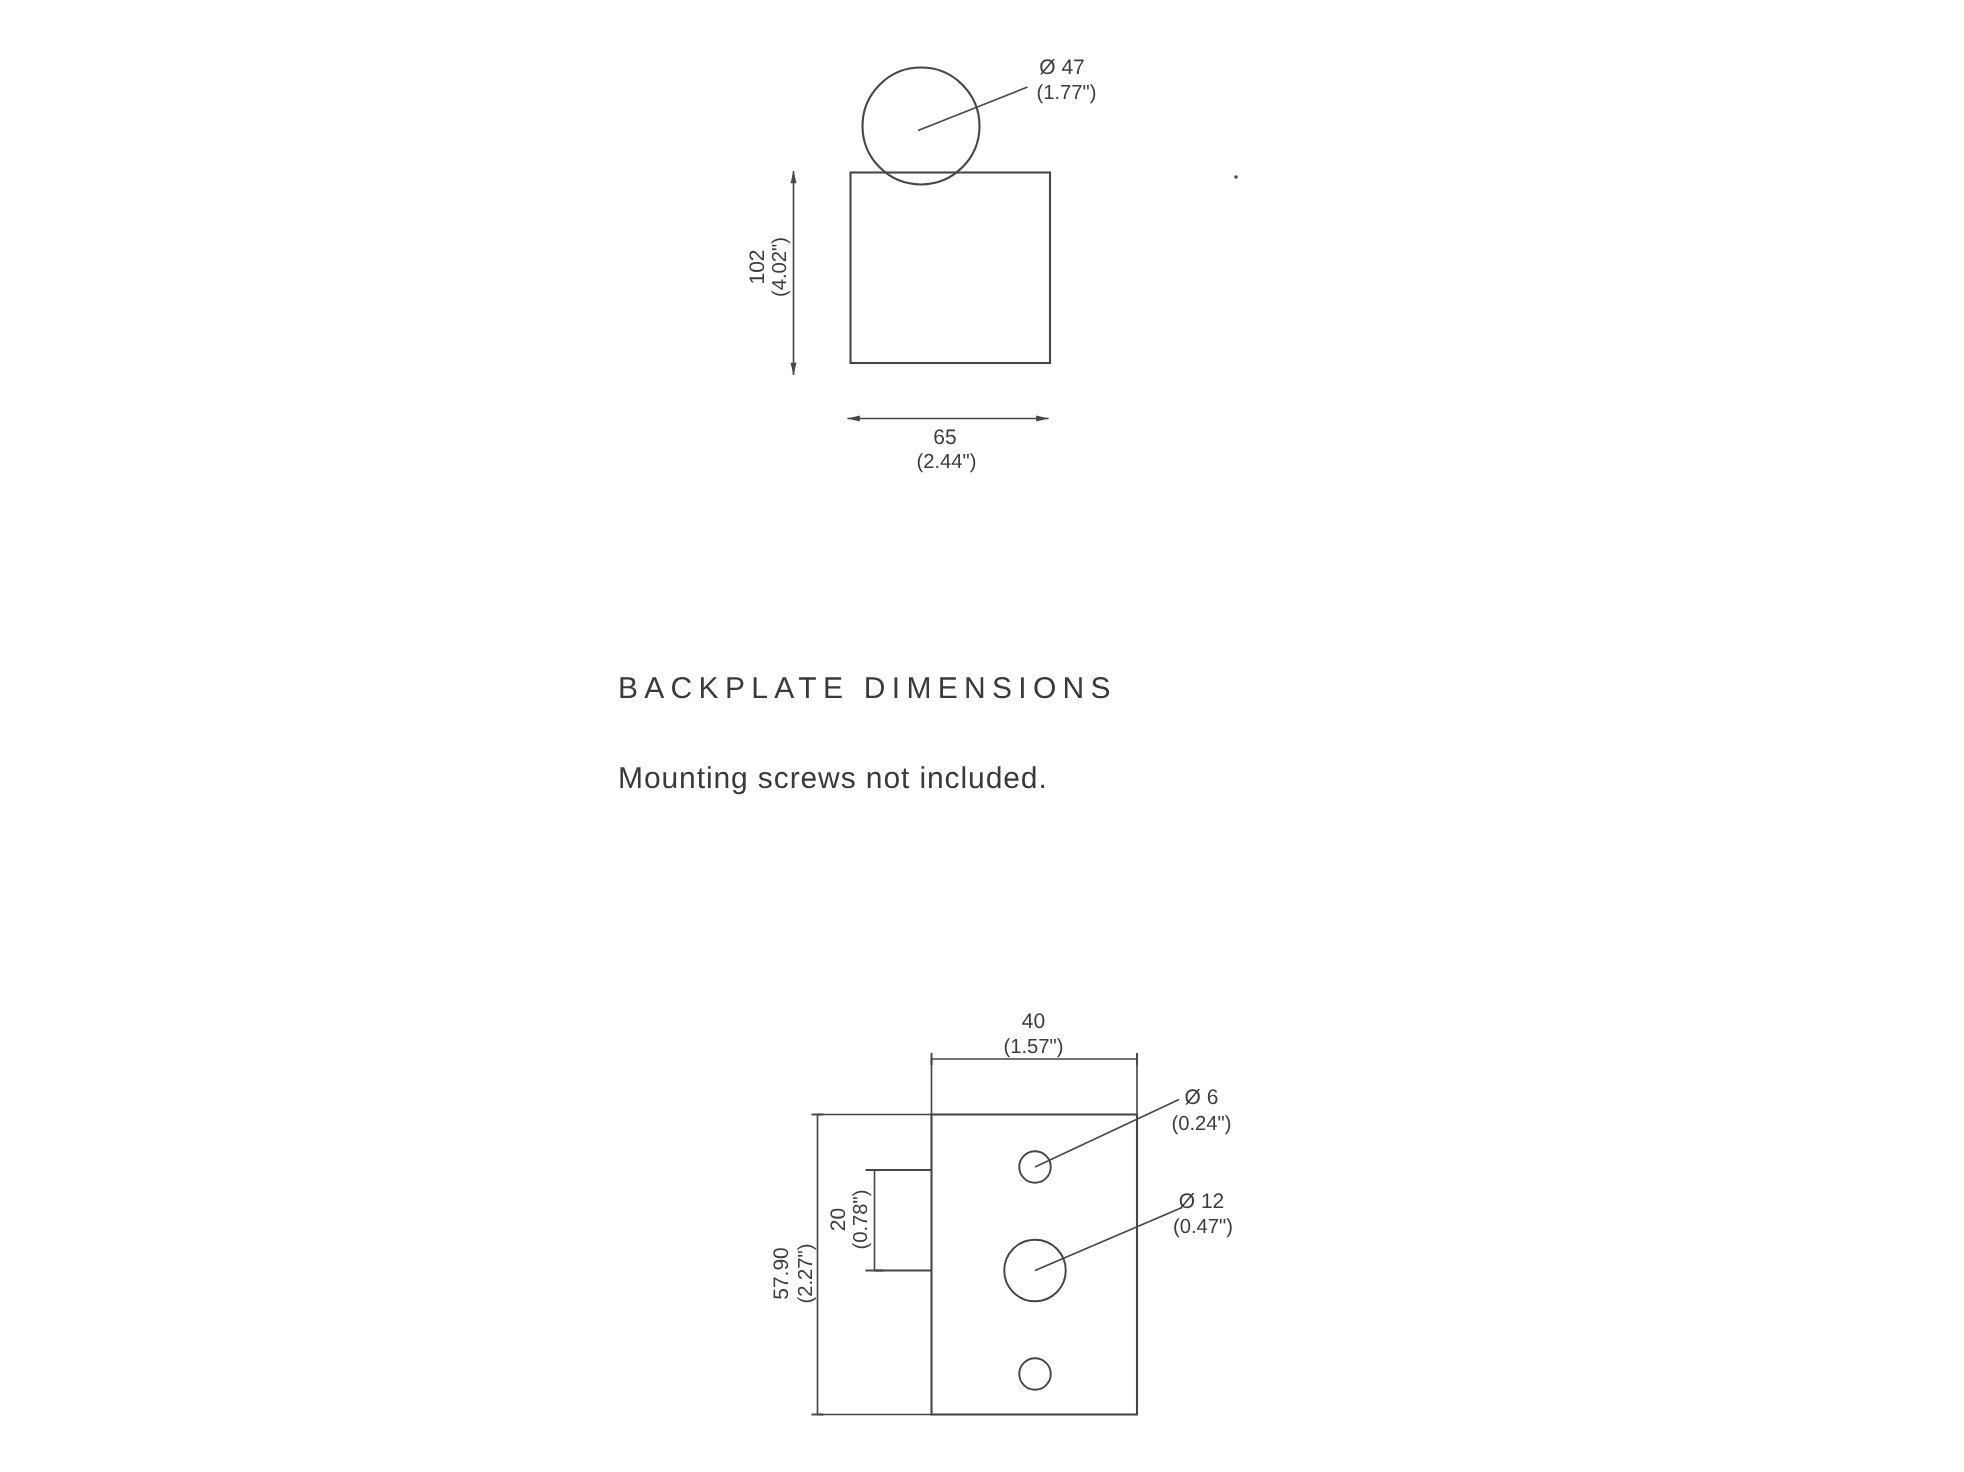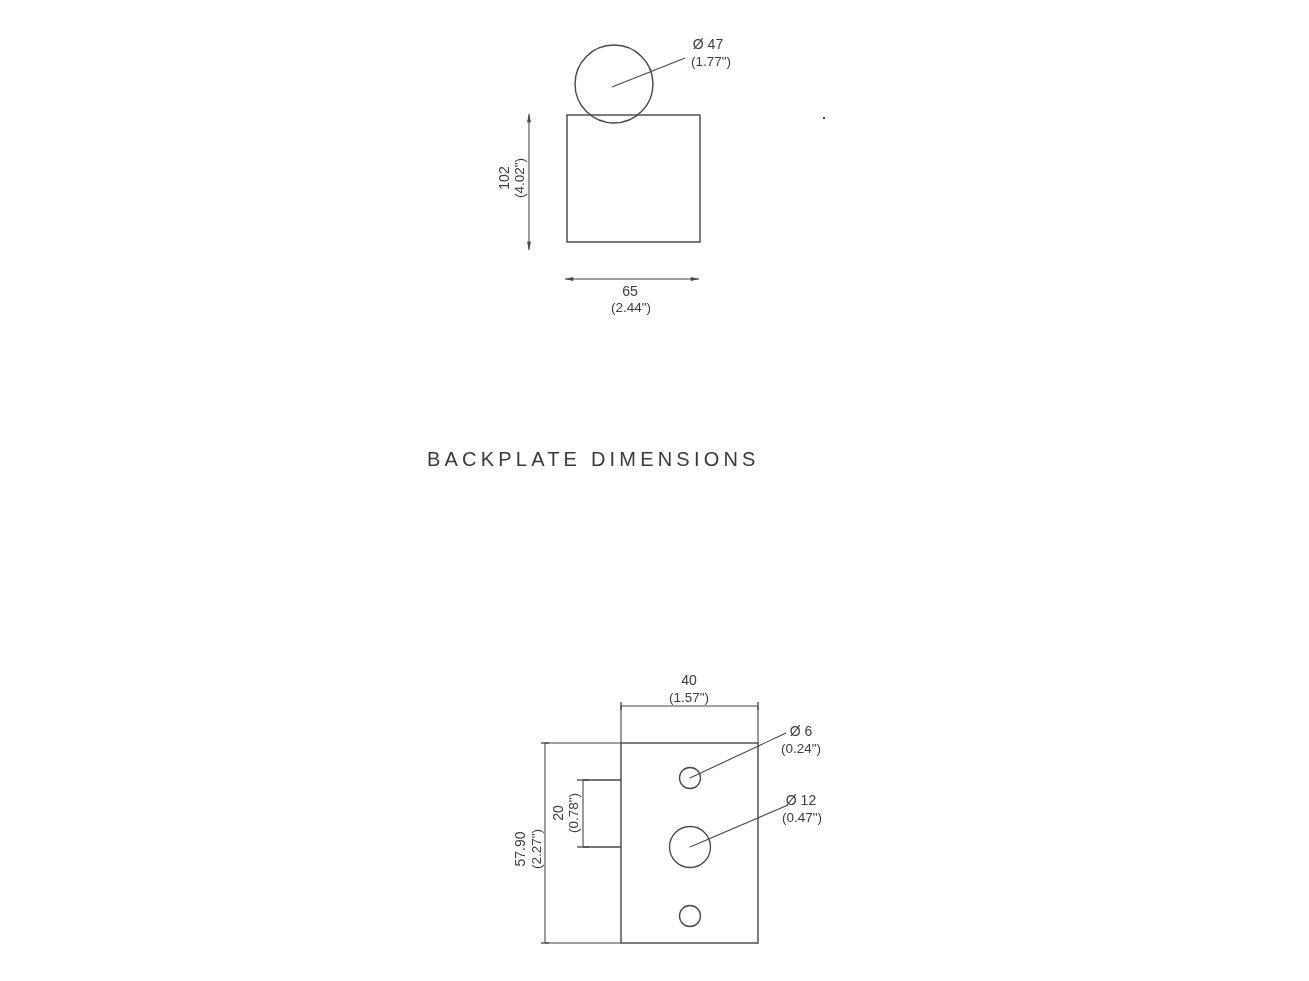--- a/index.html
+++ b/index.html
@@ -3,21 +3,21 @@
 <meta charset="utf-8">
 <style>
   html,body{margin:0;padding:0;}
   body{
     width:1309px;height:981px;background:#ffffff;position:relative;overflow:hidden;
     font-family:"Liberation Sans", sans-serif;color:#3a3a3a;
   }
   .drawing{position:absolute;}
   #top-drawing{left:470px;top:20px;}
   #backplate-drawing{left:500px;top:655px;}
-  .text-block{position:absolute;left:427px;top:448px;}
+  .text-block{position:absolute;left:412px;top:448px;}
   .section-heading{
     margin:0;font-size:20px;font-weight:400;line-height:22px;
     letter-spacing:4.2px;color:#3a3a3a;white-space:nowrap;
   }
   .section-note{
     margin:35px 0 0 0;font-size:20px;font-weight:400;line-height:29.5px;
     letter-spacing:0.6px;color:#3a3a3a;
   }
   svg text{
     font-family:"Liberation Sans", sans-serif;fill:#3d3d3d;
@@ -50,21 +50,21 @@
   <line x1="95" y1="259" x2="229" y2="259" stroke="#474747" stroke-width="1.1" marker-start="url(#arrow)" marker-end="url(#arrow)"></line>
   <text x="160" y="276" text-anchor="middle" class="dim-main">65</text>
   <text x="161" y="292" text-anchor="middle" class="dim-inch">(2.44")</text>
 
   <circle cx="354" cy="98" r="1.2" fill="#474747"></circle>
 </svg>
 
 <div class="text-block">
   <h2 class="section-heading">BACKPLATE DIMENSIONS</h2>
   <p class="section-note">
-    <br>
+    <span>Mounting screws not included.</span><br>
   </p>
 </div>
 
 <svg id="backplate-drawing" class="drawing" width="370" height="315" viewBox="0 0 370 315">
 
   <rect x="121" y="88" width="137" height="200" fill="none" stroke="#474747" stroke-width="1.4"></rect>
 
   <line x1="121" y1="51" x2="121" y2="88" stroke="#474747" stroke-width="1.1"></line>
   <line x1="258" y1="51" x2="258" y2="88" stroke="#474747" stroke-width="1.1"></line>
   <line x1="121" y1="51" x2="258" y2="51" stroke="#474747" stroke-width="1.1"></line>

